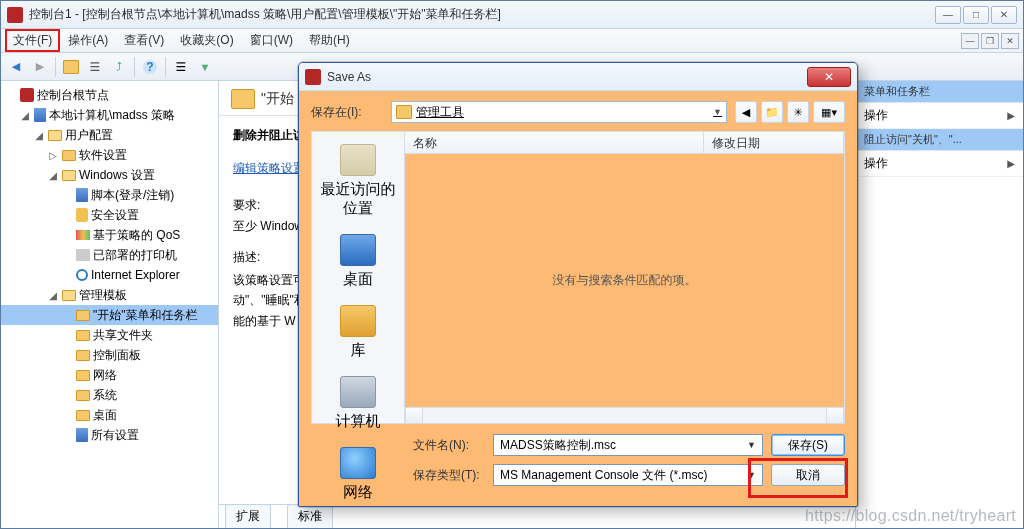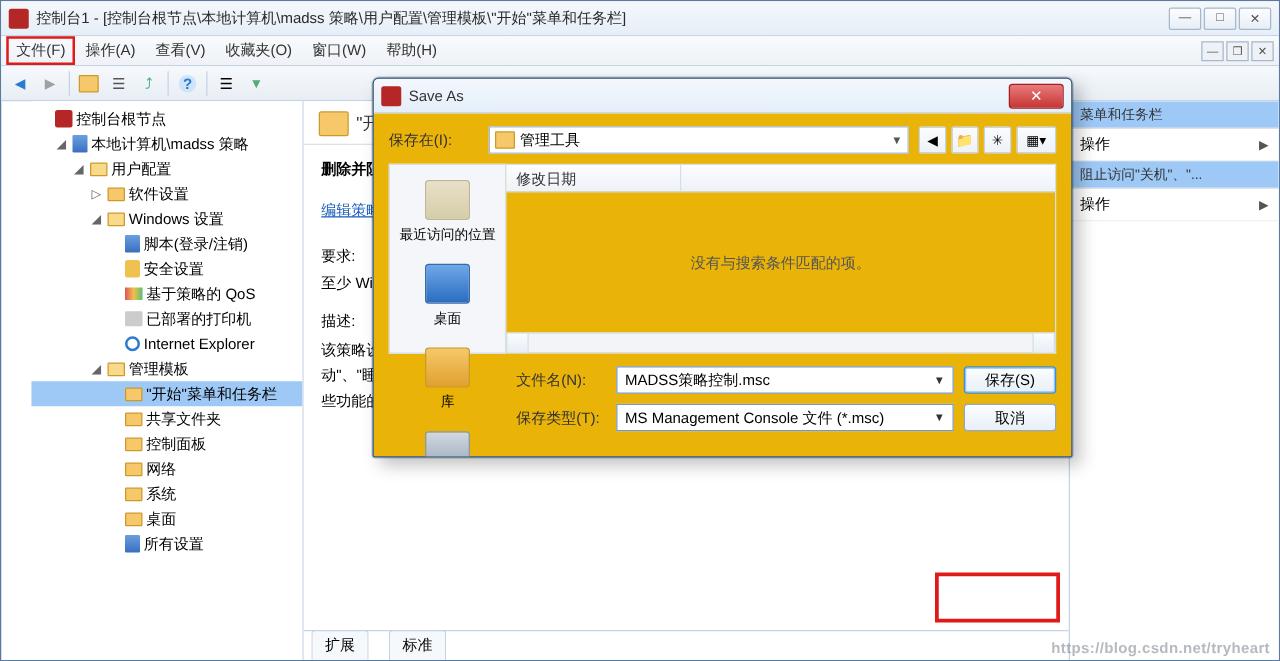--- a/index.html
+++ b/index.html
@@ -31,21 +31,21 @@
 .ico-folder::before { content: ""; display:inline-block; width:14px; height:12px; background:#f6c869; border:1px solid #cc9a2a; border-radius:1px;}
 .ico-props::before { content: "☰"; color: #555; }
 .ico-export::before { content: "⤴"; color: #3a7; }
 .ico-help::before { content: "?"; font-weight:bold; color:#2a7bd0; background:#cde4fb; width:14px;height:14px;border-radius:50%; display:flex;align-items:center;justify-content:center;}
 .ico-filter::before { content: "▼"; color:#5a7; font-size:11px;}
 
 
 .content { display: flex; height: calc(100% - 28px - 24px - 28px); }
 
 
-.tree-pane { width: 218px; border-right: 1px solid #c6d3e3; overflow: auto; background: #fff; padding: 4px 0; margin-left: 24px; }
+.tree-pane { width: 218px; border-right: 1px solid #c6d3e3; overflow: auto; background: #fff; padding: 4px 0; }
 .tree { list-style: none; }
 .tree li { white-space: nowrap; }
 .tree-row { display: flex; align-items: center; height: 20px; padding-right: 4px; cursor: pointer; }
 .tree-row.selected { background: #9ec9f7; color: #000; }
 .tree-toggle { width: 12px; text-align: center; color: #666; font-size: 10px; display:inline-block; }
 .tree-icon { width: 16px; height: 14px; margin: 0 3px; display: inline-block; }
 .tree-icon.folder { background: #f6c869; border: 1px solid #cc9a2a; border-radius: 1px; width: 14px; height: 11px; }
 .tree-icon.folder-open { background: #f9d98a; border: 1px solid #cc9a2a; border-radius: 1px; width: 14px; height: 11px; }
 .tree-icon.console { background: #b52626; border-radius: 2px; width:14px;height:14px;}
 .tree-icon.policy { background: linear-gradient(#6aa0e0,#3a6ec0); border-radius: 1px; width:12px;height:14px;}
@@ -70,65 +70,65 @@
 .tab { padding: 3px 10px; border:1px solid #c6d3e3; border-bottom:none; background:#f6f9fc; border-radius:3px 3px 0 0; cursor:pointer;}
 
 
 .actions-pane { width: 168px; border-left: 1px solid #c6d3e3; background: #fff; overflow:hidden;}
 .actions-group-label { background:#eef2f7; padding:3px 8px; font-size:11px; color:#333; border-bottom:1px solid #e6e6e6; white-space:nowrap; overflow:hidden; text-overflow:ellipsis;}
 .actions-item { padding:4px 8px; border-bottom:1px solid #f0f0f0; display:flex; justify-content:space-between; align-items:center; cursor:pointer;}
 .actions-item .arrow { color:#555; font-size:10px;}
 .actions-highlight { background:#9ec9f7; }
 
 
-.dialog { position: absolute; left: 298px; top: 62px; width: 560px; height: 304px; border: 1px solid #2a5a9a; background: #eab308; box-shadow: 0 0 0 1px rgba(0,0,0,0.15), 6px 6px 14px rgba(0,0,0,0.25); border-radius: 5px 5px 2px 2px; overflow:hidden;}
+.dialog { position: absolute; left: 298px; top: 62px; width: 560px; height: 445px; border: 1px solid #2a5a9a; background: #fdba74; box-shadow: 0 0 0 1px rgba(0,0,0,0.15), 6px 6px 14px rgba(0,0,0,0.25); border-radius: 5px 5px 2px 2px; overflow:hidden;}
 .dlg-titlebar { height: 28px; background: linear-gradient(#f4f8fd,#e4eef9); display:flex; align-items:center; padding:0 6px; border-bottom:1px solid #cfdeee;}
 .dlg-titlebar .app-icon { width:16px;height:16px;background:#b52626;border-radius:2px;margin-right:6px;}
 .dlg-titlebar .title { flex:1; color:#333;}
 .dlg-close { width: 44px; height: 20px; background: linear-gradient(#e97b7b,#c93434); border:1px solid #a02020; border-radius:3px; color:#fff; display:flex; align-items:center; justify-content:center; font-size:12px; cursor:pointer;}
 .dlg-body { padding: 10px 12px 12px; height: calc(100% - 28px); display:flex; flex-direction:column;}
 .dlg-row { display:flex; align-items:center; margin-bottom:8px; gap:8px;}
 .dlg-label { width:72px; text-align:left; color:#333;}
-.lookin-combo { flex:1; height:22px; border:1px solid #a8b8cc; background:#fff; display:flex; align-items:center; padding:0 4px; gap:4px;}
+.lookin-combo { flex:1; height:22px; border:1px solid #a8b8cc; background:#fff; display:flex; align-items:center; padding:0 4px; gap:4px;text-decoration:underline;}
 .lookin-combo .folder-ico { width:16px;height:14px; background:#f6c869; border:1px solid #cc9a2a; border-radius:1px;}
 .lookin-combo .dd { margin-left:auto; color:#555; font-size:9px;}
 .dlg-toolbtns { display:flex; gap:4px;}
 .dlg-toolbtn { width:22px; height:22px; border:1px solid #c6d3e3; background:linear-gradient(#fafcfe,#eef2f7); border-radius:2px; display:flex; align-items:center; justify-content:center; cursor:pointer; font-size:11px;}
 .dlg-toolbtn.view { width:32px;}
 .dlg-main { flex:1; display:flex; gap:0; border:0; min-height:0;}
 .places { width:94px; background:#f4f6f9; border:1px solid #d7dee8; display:flex; flex-direction:column; padding:6px 0;}
 .place { display:flex; flex-direction:column; align-items:center; padding:6px 2px 10px; cursor:pointer;}
 .place .pic { width:36px; height:32px; margin-bottom:4px; border-radius:3px;}
 .pic-recent { background:linear-gradient(#e8e0c8,#d5cda8); border:1px solid #bfb792;}
 .pic-desktop { background:linear-gradient(#6fa8e8,#2a6cc0); border:1px solid #3a6aa8;}
 .pic-lib { background:linear-gradient(#f6c869,#e0a030); border:1px solid #cc9a2a;}
 .pic-computer { background:linear-gradient(#d0d8e0,#98a8ba); border:1px solid #8a98a8;}
 .pic-network { background: radial-gradient(circle at 40% 35%, #8fd0ff, #2a7bd0); border:1px solid #3a6aa8; border-radius:50%;}
-.place .lbl { font-size:11px; text-align:center;}
+.place .lbl { font-size:15px; text-align:center;}
 .filelist { flex:1; border:1px solid #d7dee8; border-left:none; display:flex; flex-direction:column;}
 .filelist-hdr { height:22px; background:linear-gradient(#fcfdfe,#eef2f7); border-bottom:1px solid #d7dee8; display:flex;}
 .col { padding:3px 8px; border-right:1px solid #d7dee8; color:#333;}
 .col.name { flex:1;}
 .col.date { width:140px;}
 .filelist-body { flex:1; display:flex; align-items:center; justify-content:center; color:#555;}
 .filelist-scroll { height:16px; border-top:1px solid #d7dee8; background:#f2f4f7; position:relative;}
 .filelist-scroll::before,.filelist-scroll::after{content:"";position:absolute;top:0;width:16px;height:100%;background:linear-gradient(#fafcfe,#e8eef5);border-left:1px solid #d7dee8;border-right:1px solid #d7dee8;}
 .filelist-scroll::before{left:0;} .filelist-scroll::after{right:0;}
 .dlg-bottom { margin-top:10px;}
 .dlg-bottom .dlg-row { margin-bottom:8px;}
 .text-combo { flex:1; height:22px; border:1px solid #7a96b8; background:#fff; display:flex; align-items:center; padding:0 6px;gap:32px;}
 .text-combo .dd { margin-left:auto; color:#333; font-size:9px;}
 .dlg-btn { width:74px; height:22px; border:1px solid #8fa8c4; background:linear-gradient(#fcfdfe,#e8eff8); border-radius:3px; cursor:pointer; display:flex; align-items:center; justify-content:center;}
 .dlg-btn.primary { border:1px solid #3a8fe0; box-shadow: 0 0 0 1px #8fc4f3 inset;}
 .save-highlight { position:absolute; border:3px solid #e01919; pointer-events:none;}
 
 
 .tree-pane::-webkit-scrollbar{width:16px;height:16px;} .tree-pane::-webkit-scrollbar-track{background:#f0f2f5;} .tree-pane::-webkit-scrollbar-thumb{background:#c6d3e3;border:1px solid #a8b8cc;}
 
-.watermark { position:absolute; right:8px; bottom:4px; color: rgba(120,130,140,0.55); font-size:12px; letter-spacing:0.3px; pointer-events:none;font-weight:bold;}
+.watermark { position:absolute; right:8px; bottom:4px; color: rgba(120,130,140,0.55); font-size:16px; letter-spacing:0.3px; pointer-events:none;}
 </style>
 </head>
 <body>
 
 <div class="main-window">
 
   <div class="titlebar">
     <span class="app-icon"></span>
     <span class="title-text">控制台1 - [控制台根节点\本地计算机\madss 策略\用户配置\管理模板\"开始"菜单和任务栏]</span>
     <div class="win-btns-main">
@@ -377,20 +377,21 @@
             <div class="pic pic-computer"></div>
             <div class="lbl">计算机</div>
           </div>
         <div class="place">
             <div class="pic pic-network"></div>
             <div class="lbl">网络</div>
           </div>
       </div>
       <div class="filelist">
         <div class="filelist-hdr">
+          <div class="col name">名称</div>
           <div class="col date">修改日期</div>
         </div>
         <div class="filelist-body">没有与搜索条件匹配的项。</div>
         <div class="filelist-scroll"></div>
       </div>
     </div>
 
     <div class="dlg-bottom">
       <div class="dlg-row">
         <div style="width:94px"></div>

